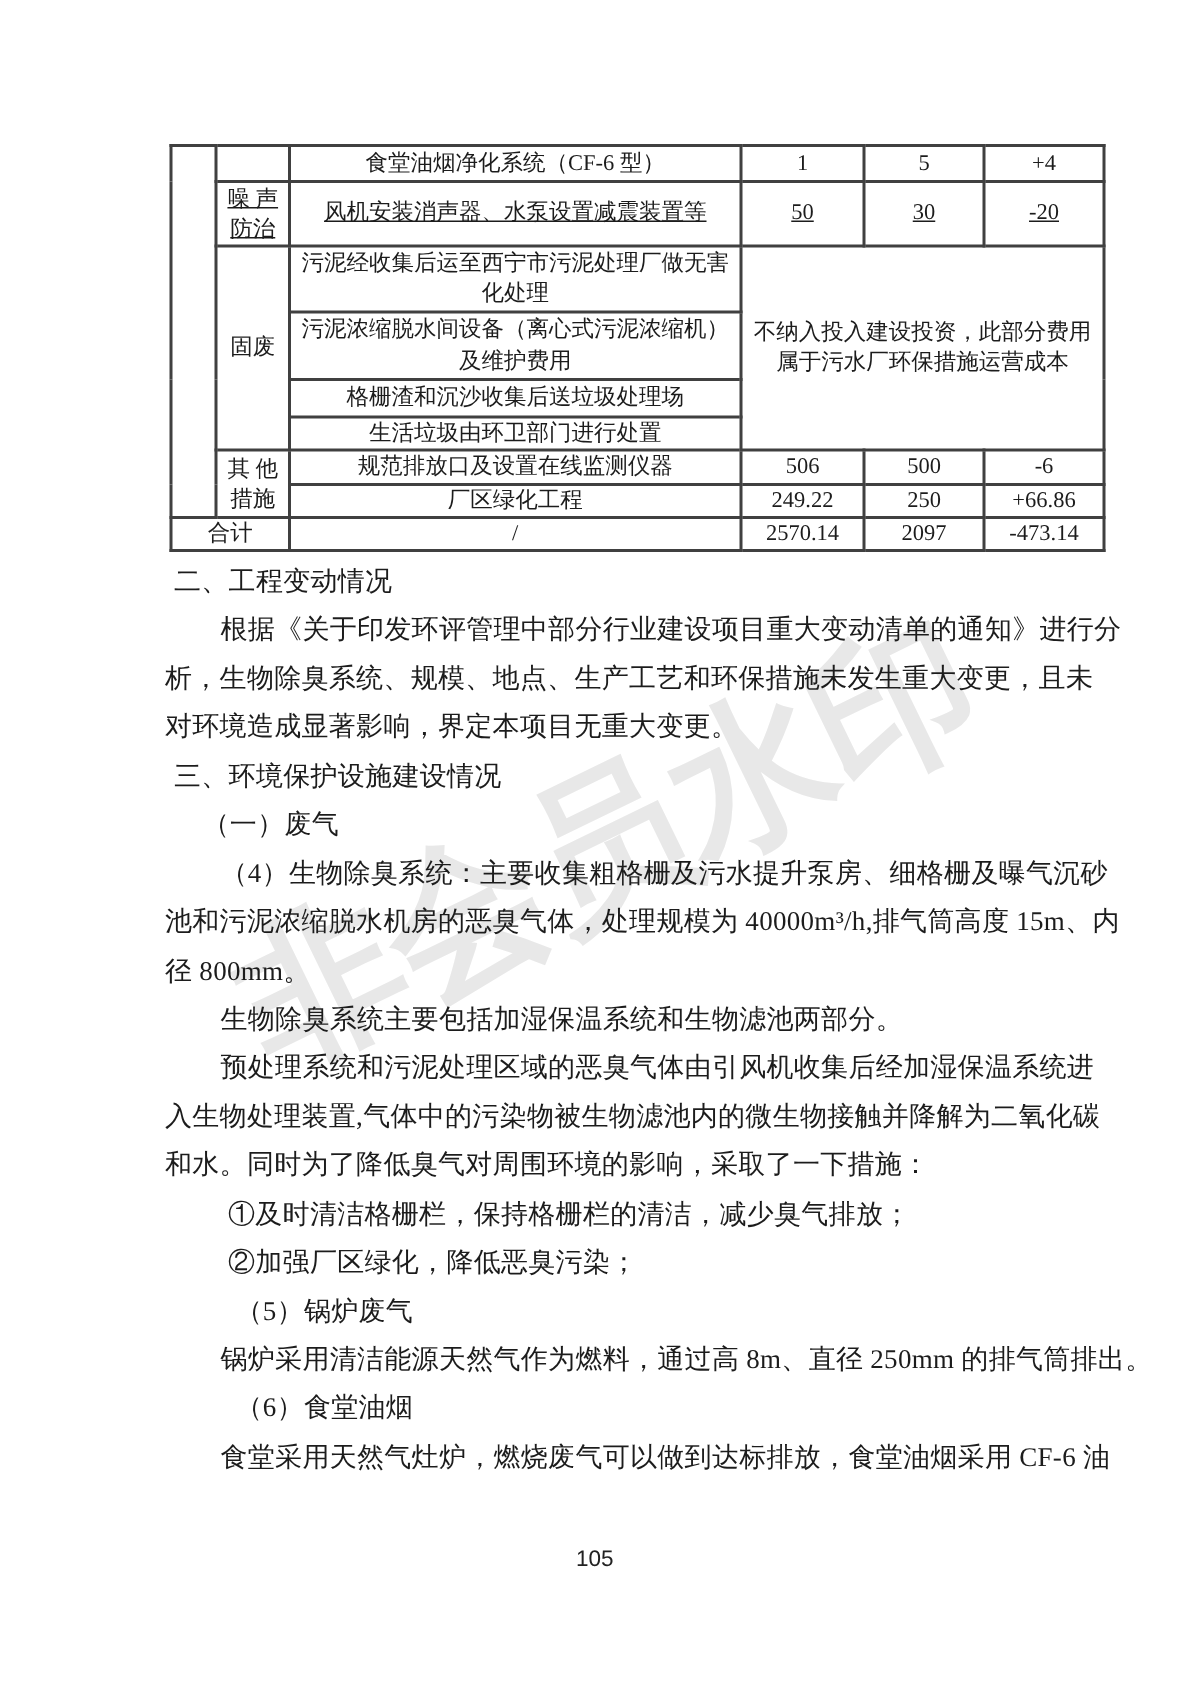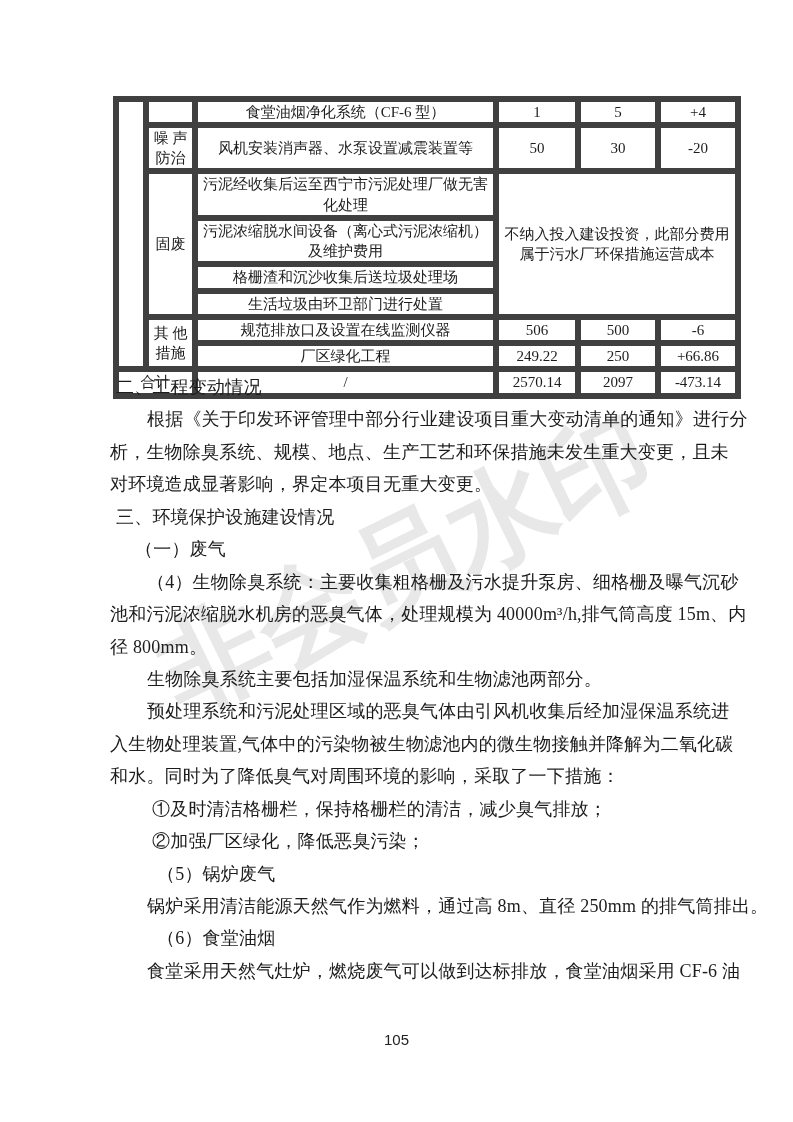--- a/index.html
+++ b/index.html
@@ -14,24 +14,24 @@
     line-height:120px;text-align:center;font-size:108px;font-weight:700;
     letter-spacing:-2px;transform:rotate(-26deg);z-index:0;
     user-select:none;white-space:nowrap;
   }
   
   table.measures{
     position:absolute;left:113px;top:96px;width:622px;z-index:1;
     border-collapse:collapse;table-layout:fixed;
   }
   table.measures td{
-    border:6px solid #404040;vertical-align:middle;text-align:center;
+    border:2px solid #404040;vertical-align:middle;text-align:center;
     font-size:15px;line-height:1.35;padding:0 2px;overflow:hidden;
   }
-  tr.r1{height:24px;} tr.r2{height:43px;} tr.r3{height:44px;}
+  tr.r1{height:24px;} tr.r2{height:43px;text-decoration:underline;} tr.r3{height:44px;}
   tr.r4{height:45px;} tr.r5{height:25px;} tr.r6{height:20px;}
   tr.r7{height:22px;} tr.r8{height:21px;} tr.r9{height:22px;}
   td.lbl{text-align:left;padding-left:5px;font-size:15.5px;}
   td.lbl span{display:block;line-height:20px;}
   td.note{text-align:left;padding:2px 3px 2px 4px;line-height:1.65;}
   td.slash{text-align:left;padding-left:5px;}
   td.total-lbl{text-align:left;padding-left:5px;font-size:15.5px;}
   
   .bodytext{
     position:absolute;left:110px;top:371px;width:640px;z-index:1;

